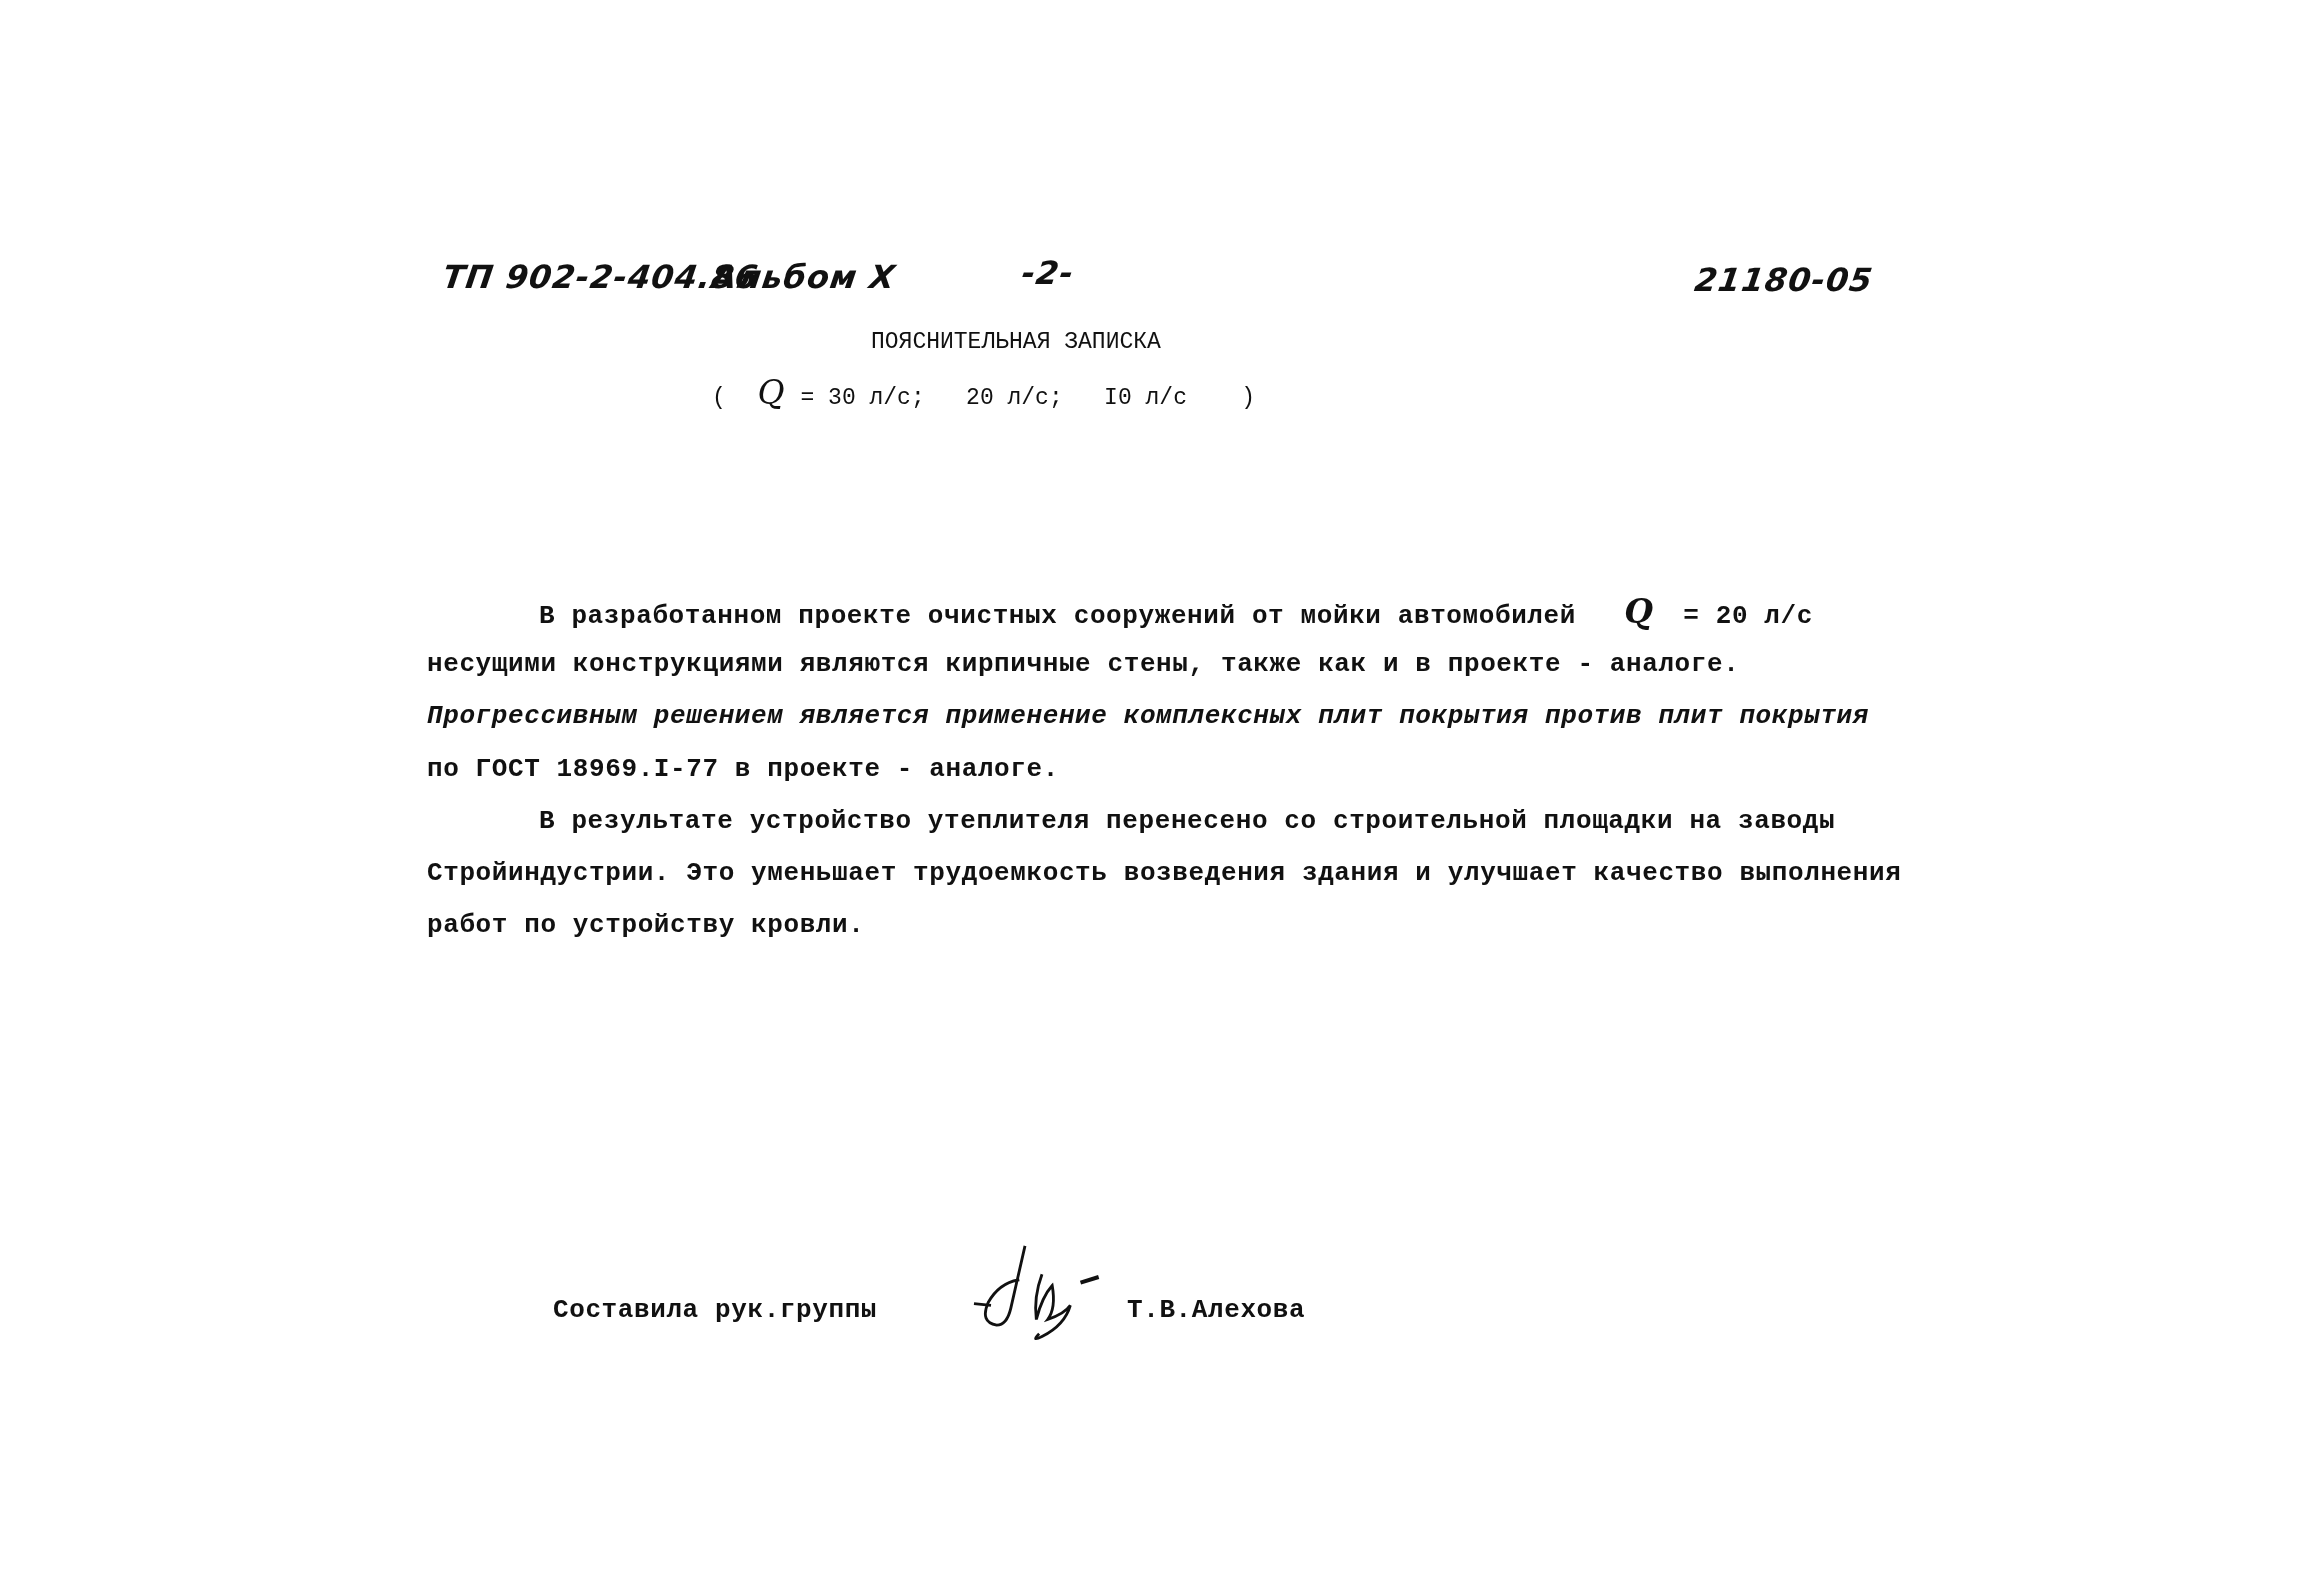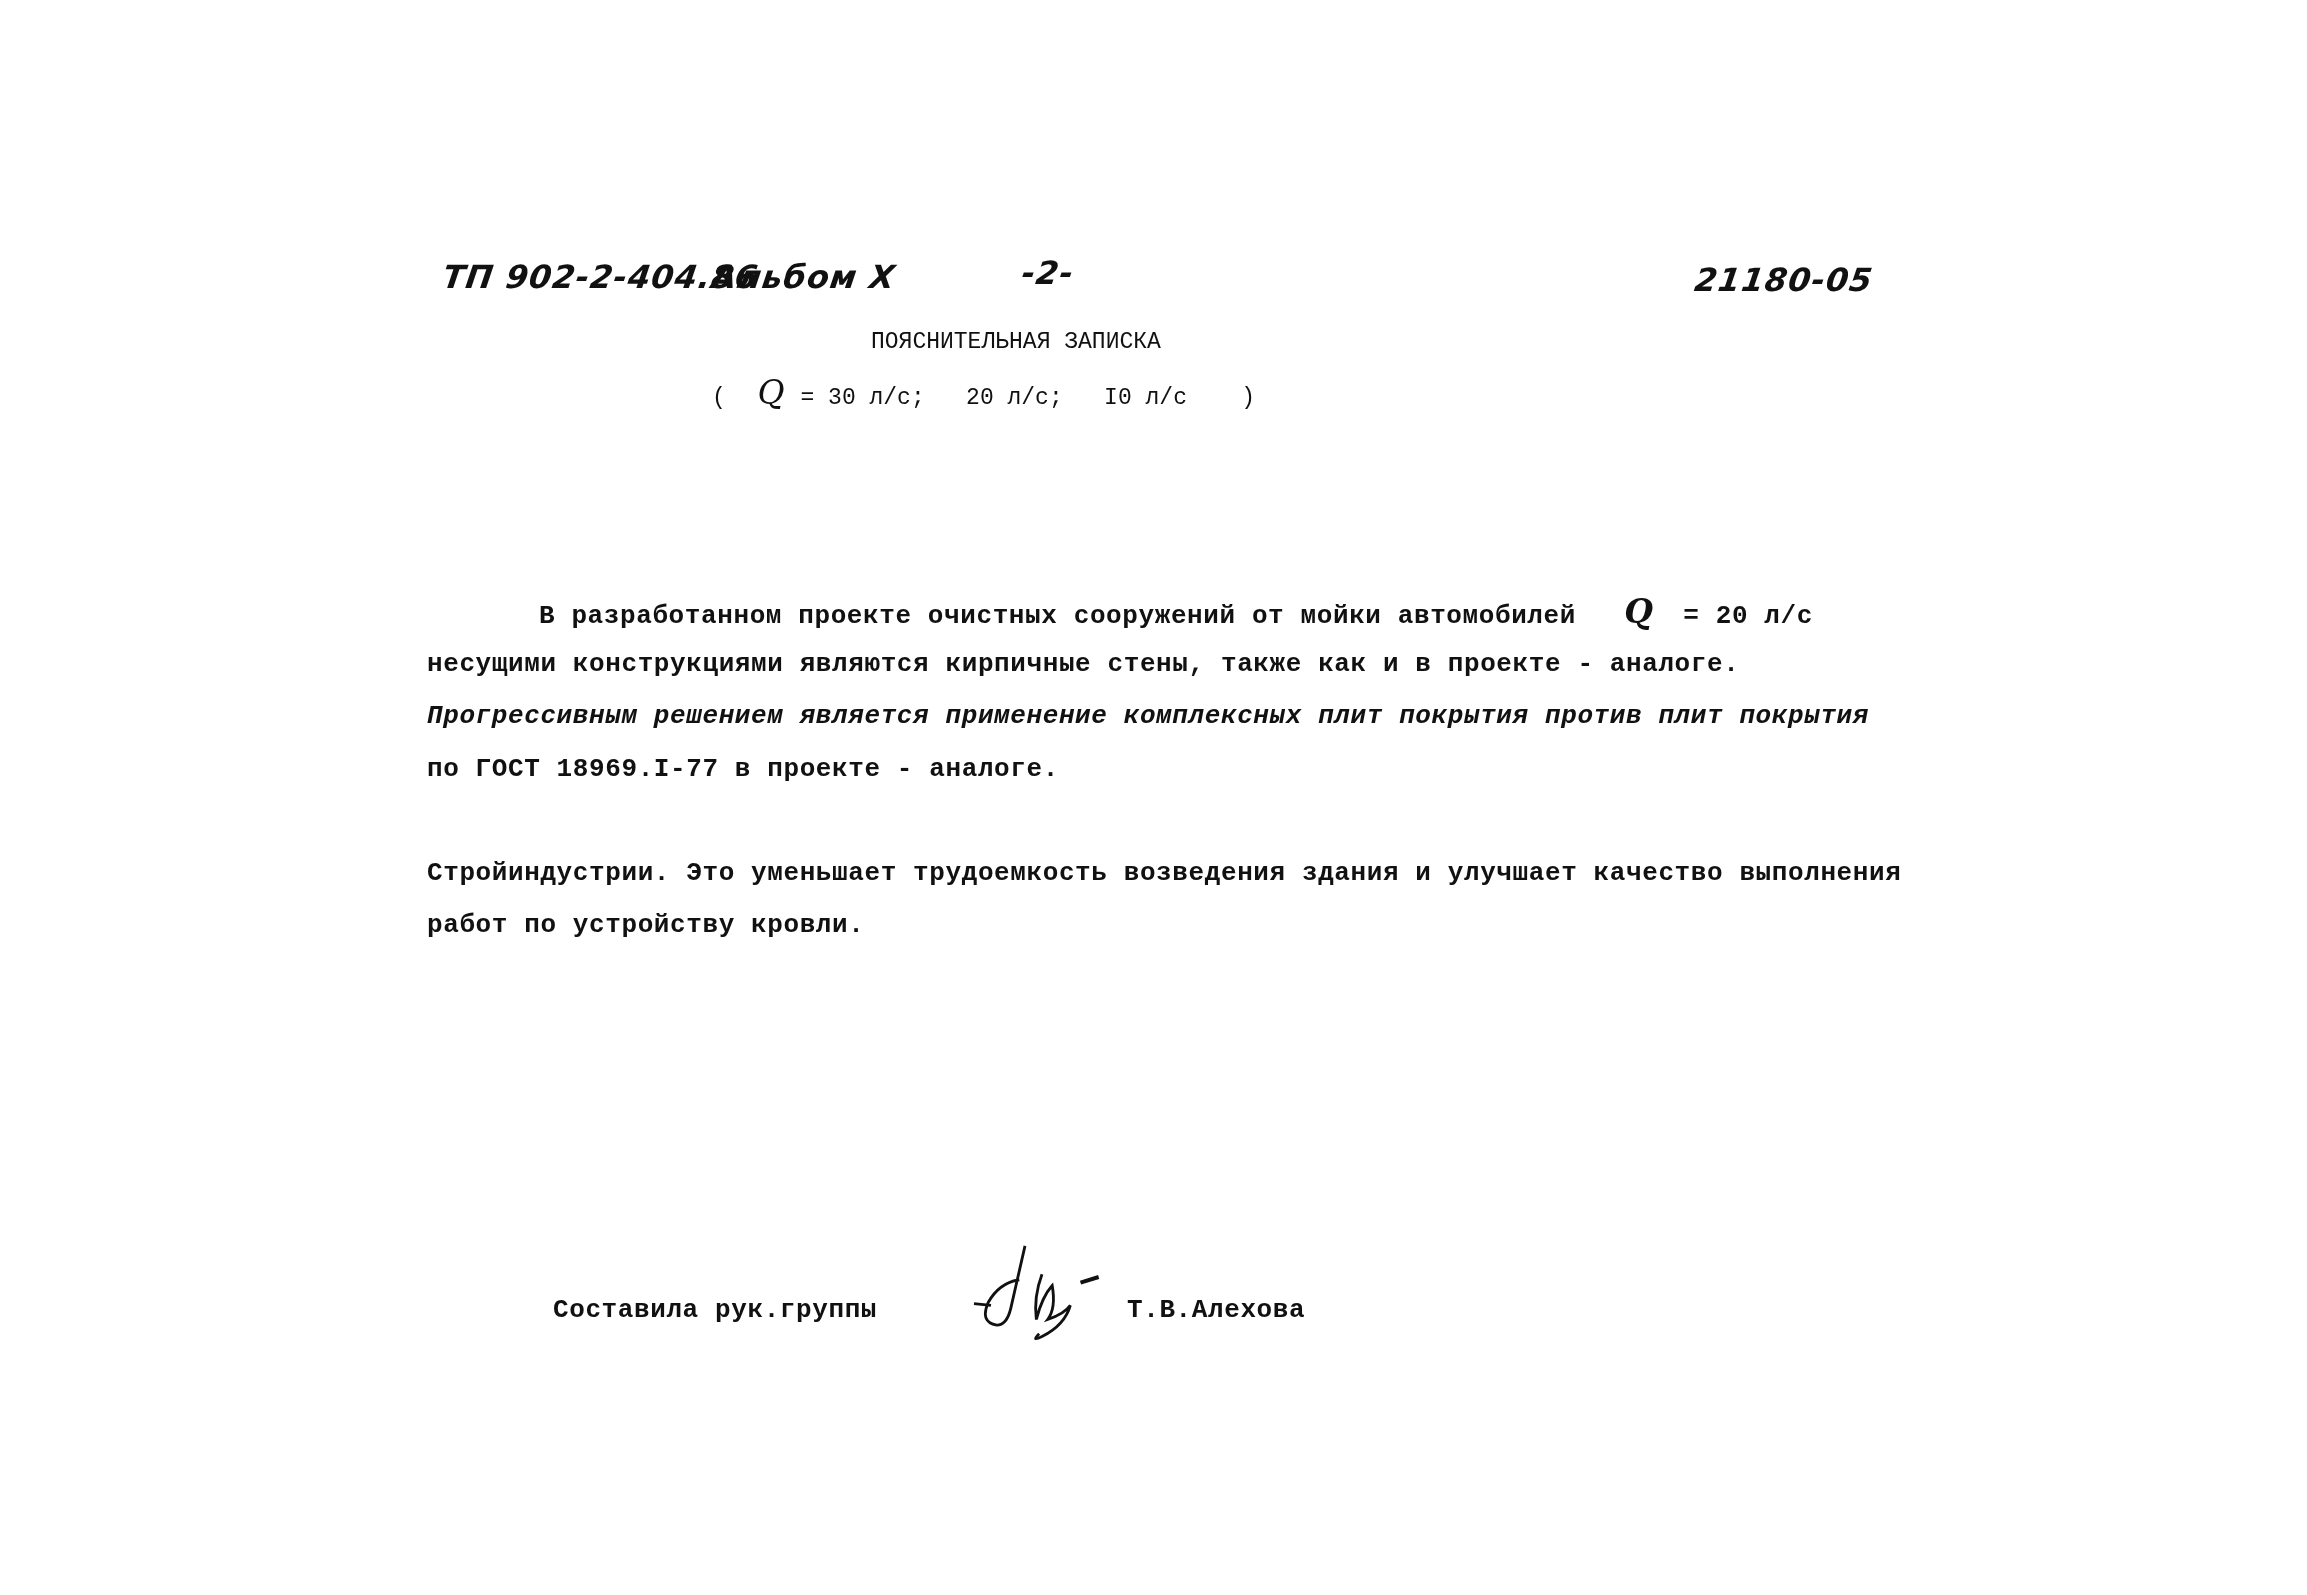--- a/index.html
+++ b/index.html
@@ -34,20 +34,21 @@
 
   <div class="abs type line" style="left:539px; top:595px;">
     <span>В разработанном проекте очистных сооружений от мойки автомобилей</span>
     <span class="q" style="margin-left:32px;">Q</span>
     <span style="margin-left:13.6px;text-align:right;">= 20 л/с</span>
   </div>
   <div class="abs type line" style="left:427px; top:647px;">несущими конструкциями являются кирпичные стены, также как и в проекте - аналоге.</div>
   <div class="abs type line" style="left:427px; top:699px;font-style:italic;">Прогрессивным решением является применение комплексных плит покрытия против плит покрытия</div>
   <div class="abs type line" style="left:427px; top:752px;">по ГОСТ 18969.I-77 в проекте - аналоге.</div>
 
+  <div class="abs type line" style="left:539px; top:804px;">В результате устройство утеплителя перенесено со строительной площадки на заводы</div>
   <div class="abs type line" style="left:427px; top:908px;">работ по устройству кровли.</div>
   <div class="abs type line" style="left:427px; top:856px;">Стройиндустрии. Это уменьшает трудоемкость возведения здания и улучшает качество выполнения</div>
 
   <div class="abs type line" style="left:553px; top:1293px;">Составила рук.группы</div>
 
   <svg class="sig" viewBox="0 0 300 190">
     <path d="M120 10 L95 120 Q88 150 70 150 Q40 145 55 110 Q75 75 110 70" fill="none" stroke="#111" stroke-width="5"></path>
     <path d="M60 115 L30 112" fill="none" stroke="#111" stroke-width="5"></path>
     <path d="M150 60 Q135 100 140 140 Q150 100 168 80 Q175 120 160 140 Q190 130 200 115 Q190 150 150 170 Q130 180 145 165" fill="none" stroke="#111" stroke-width="5"></path>
     <path d="M218 75 L250 65" fill="none" stroke="#111" stroke-width="7"></path>

